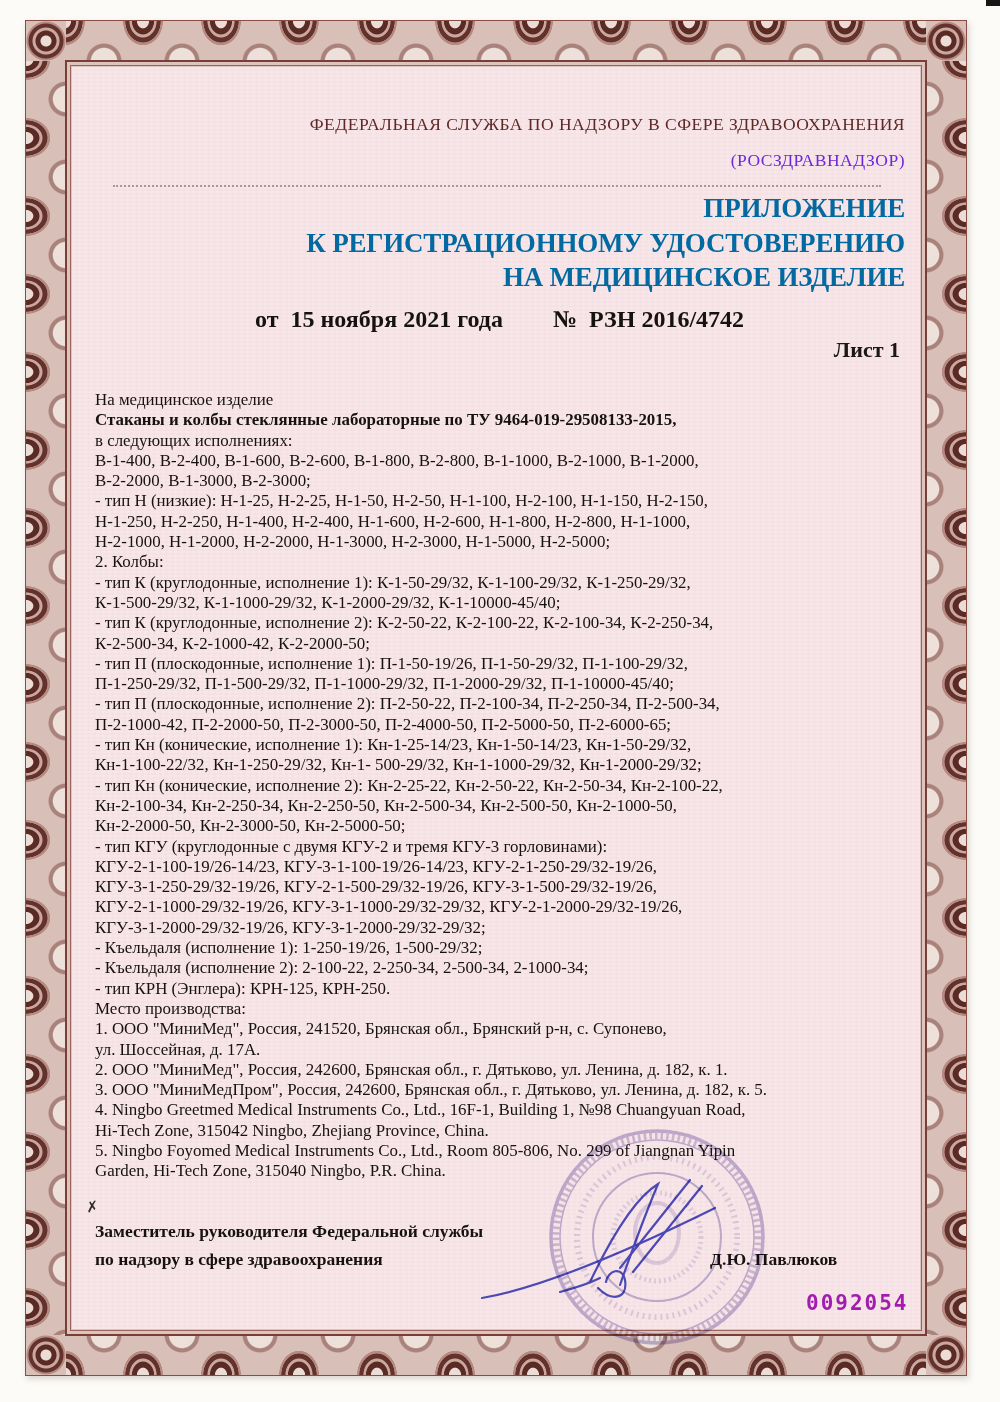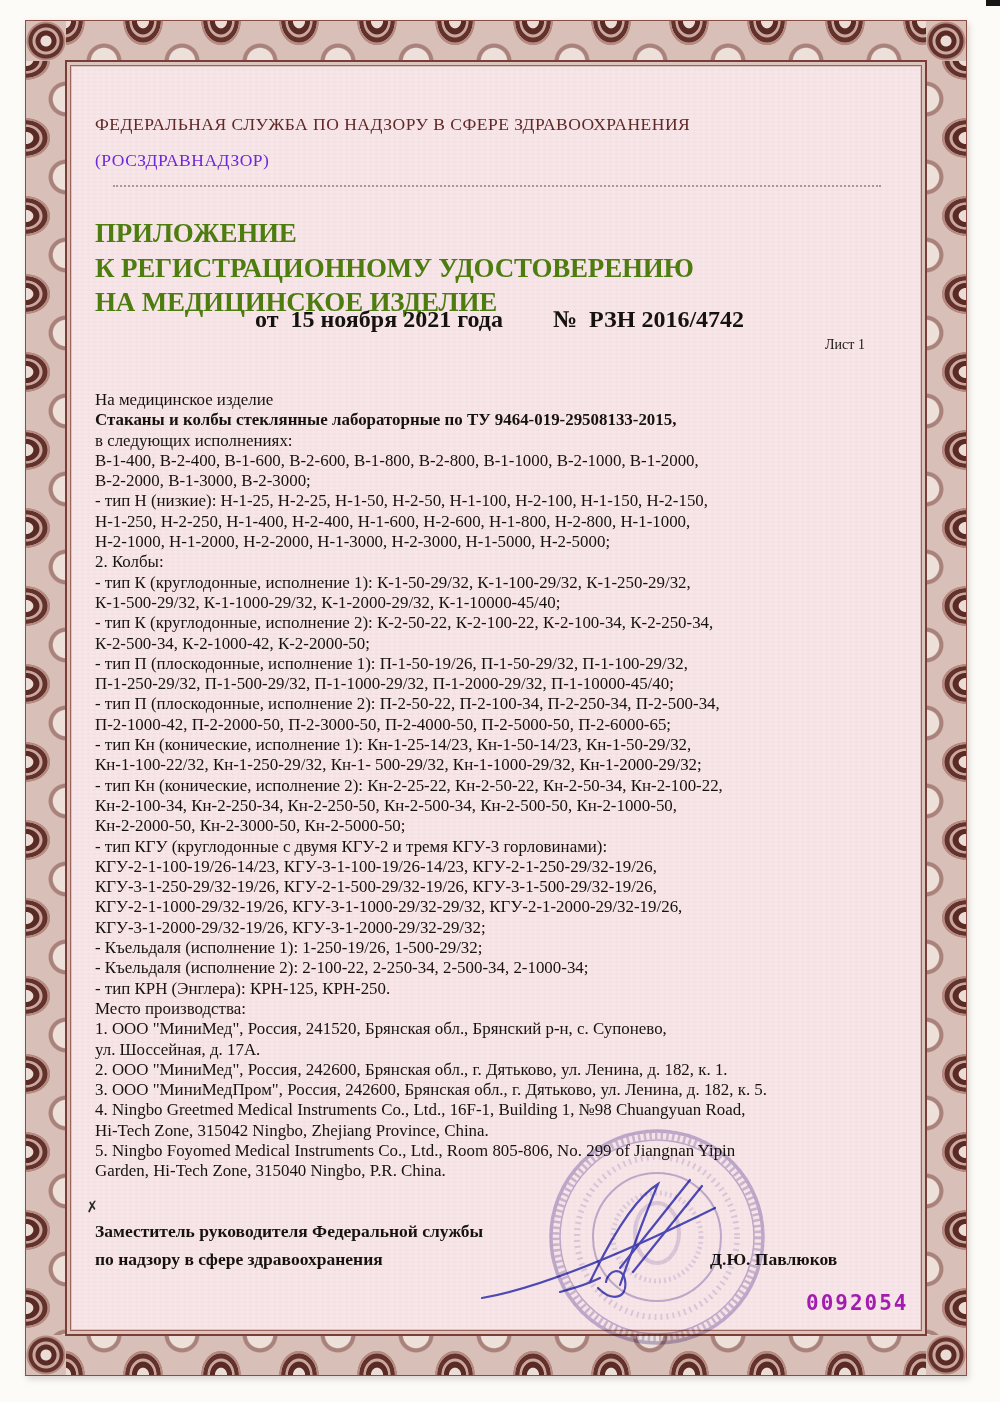--- a/index.html
+++ b/index.html
@@ -44,29 +44,29 @@
   .paper{
     position:absolute;inset:46px;background:#f8e5e8;
     background-image:
       repeating-linear-gradient(0deg, rgba(255,255,255,.05) 0 2px, rgba(214,170,178,.05) 2px 4px),
       repeating-linear-gradient(90deg, rgba(255,255,255,.04) 0 3px, rgba(214,170,178,.04) 3px 6px);
   }
   .notch{position:absolute;right:0;top:0;width:14px;height:6px;background:#161616;}
 
   
   .txt{position:absolute;color:#1a1714;}
-  .center{left:95px;width:810px;text-align:left;}
+  .center{left:95px;width:810px;text-align:right;}
   .org1{top:114px;font-size:17.5px;letter-spacing:.5px;color:#5e2826;}
   .org2{top:150px;font-size:17.5px;letter-spacing:.5px;color:#6d28d9;}
   .divider{position:absolute;left:113px;top:185px;width:768px;border-top:2px dotted rgba(110,90,85,.55);}
-  .title{font-weight:bold;color:#4d7c0f;font-size:27px;letter-spacing:-.2px;margin-top:25px;}
+  .title{font-weight:bold;color:#0369a1;font-size:27px;letter-spacing:-.2px;}
   .t1{top:193px;} .t2{top:228px;} .t3{top:262px;}
   .dateline{top:306px;font-weight:bold;font-size:24px;color:#15120f;white-space:pre;}
   .date{left:255px;} .number{left:553px;}
-  .sheetno{top:337px;left:790px;width:110px;text-align:center;font-weight:normal;font-size:14px;}
+  .sheetno{top:337px;left:790px;width:110px;text-align:right;font-weight:bold;font-size:22px;}
   .body{left:95px;top:390px;width:816px;font-size:16.9px;line-height:20.3px;color:#15120f;}
   .bline{white-space:nowrap;}
   .bline.bold{font-weight:bold;}
   .sig{font-weight:bold;font-size:17.5px;color:#15120f;}
   .sig1{left:95px;top:1221px;}
   .sig2{left:95px;top:1249px;text-align:center;}
   .signame{left:710px;top:1249px;}
   .serial{left:806px;top:1291px;font-family:"DejaVu Sans Mono",monospace;font-weight:bold;font-size:21px;color:#a21caf;letter-spacing:2px;}
   .xmark{left:86px;top:1198px;font-size:15px;color:#2a2a2a;transform:rotate(-8deg);}
 

